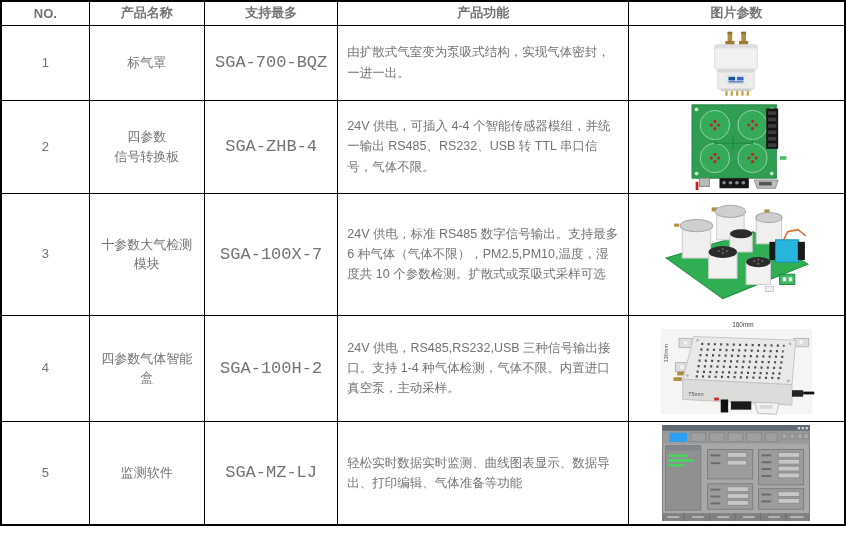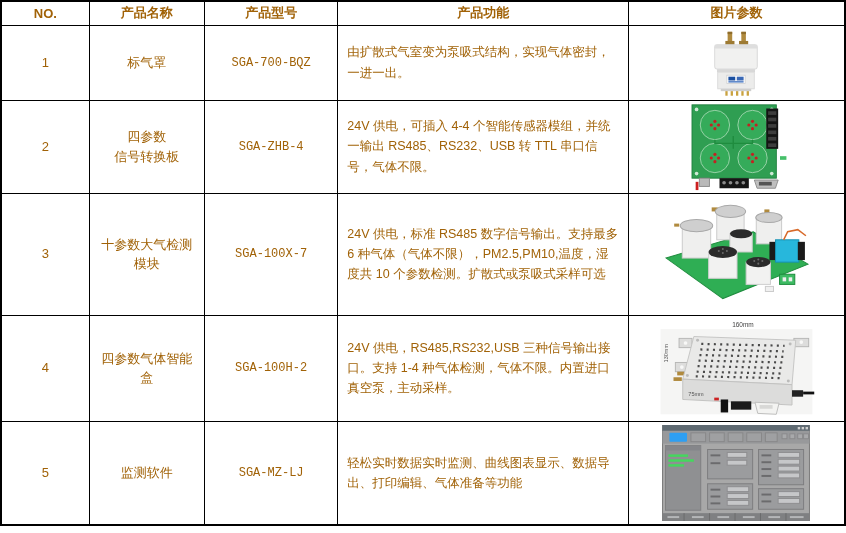--- a/index.html
+++ b/index.html
@@ -1,21 +1,21 @@
 <!DOCTYPE html>
 <html><head>
 <meta charset="utf-8">
 <style>
   html,body{margin:0;padding:0;background:#fff;}
-  .page{width:846px;height:533px;box-sizing:border-box;font-family:"Liberation Sans","DejaVu Sans",sans-serif;color:#a16207;}
+  .page{width:846px;height:533px;box-sizing:border-box;font-family:"Liberation Sans","DejaVu Sans",sans-serif;color:#737373;}
   table.spec{border-collapse:collapse;table-layout:fixed;width:846px;border:2px solid #000;}
   table.spec th, table.spec td{border:1px solid #000;overflow:hidden;box-sizing:border-box;}
   th.hdr{font-weight:bold;font-size:13px;height:24px;text-align:center;vertical-align:middle;padding:2px;}
   td.no-cell, td.name-cell{ text-align:center;vertical-align:middle;font-size:13px;line-height:1.5;}
-  td.model-cell{text-align:center;vertical-align:middle;font-size:12px;font-family:"Liberation Mono","DejaVu Sans Mono",monospace;}
+  td.model-cell{text-align:center;vertical-align:middle;font-size:17px;font-family:"Liberation Mono","DejaVu Sans Mono",monospace;}
   td.func-cell{font-size:12.5px;line-height:1.62;padding:13px 9px;vertical-align:middle;text-align:left;}
   td.img-cell{text-align:center;vertical-align:middle;padding:2px;}
   tr.r1{height:75px;} tr.r2{height:92px;} tr.r3{height:122px;} tr.r4{height:106px;} tr.r5{height:104px;}
   svg{display:inline-block;vertical-align:middle;}
   .dim-label{font-family:"Liberation Sans",sans-serif;}
 </style>
 </head>
 <body>
 
 <div class="page">
@@ -24,21 +24,21 @@
     <col style="width:88px">
         <col style="width:115px">
         <col style="width:133px">
         <col style="width:290px">
         <col style="width:216px">
   </colgroup>
   <tbody>
         <tr>
     <th class="hdr">NO.</th>
     <th class="hdr">产品名称</th>
-    <th class="hdr">产品型号</th>
+    <th class="hdr">支持最多</th>
     <th class="hdr">产品功能</th>
     <th class="hdr">图片参数</th>
   </tr>
 
   <tr class="r1">
     <td class="no-cell">1</td>
     <td class="name-cell">
             <div>标气罩</div>
           </td>
     <td class="model-cell">SGA-700-BQZ</td>

